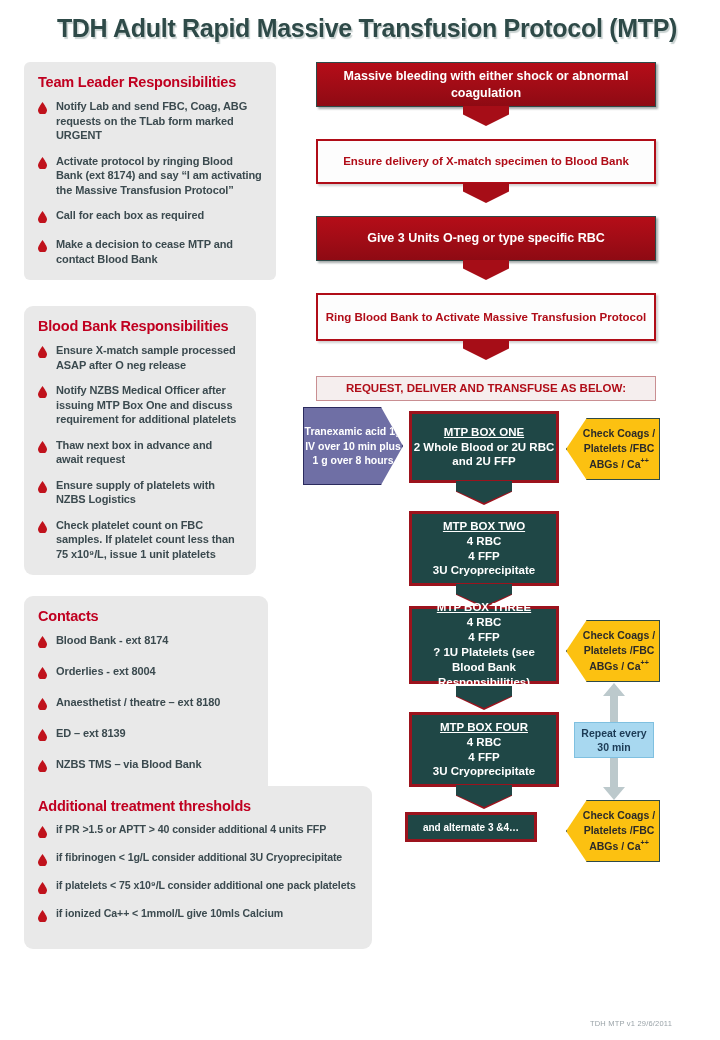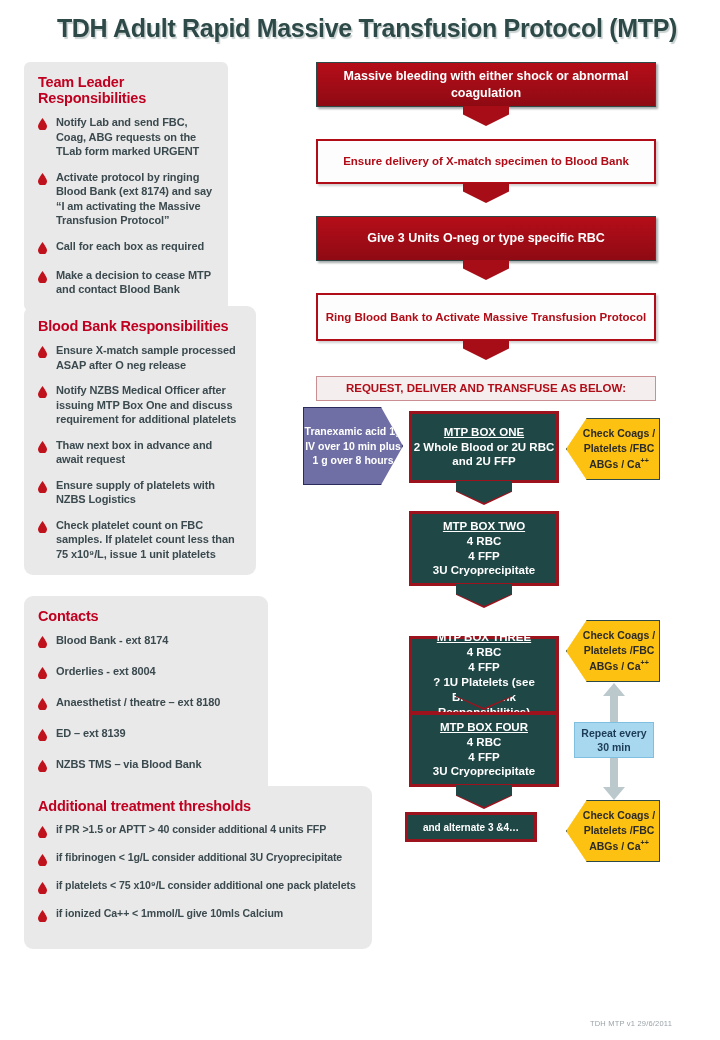--- a/index.html
+++ b/index.html
@@ -58,21 +58,21 @@
     font-size: 11px;
     font-weight: bold;
     color: #3b4a4f;
     line-height: 1.32;
     letter-spacing: -0.1px;
   }
   .panel.compact .bullet-row { margin-bottom: 13px; }
   .panel.tight .bullet-text { font-size: 10.6px; }
   .panel.tight .bullet-row { margin-bottom: 10px; }
 
-  #panel-team   { top: 62px;  width: 204px; border-radius: 6px; }
+  #panel-team   { top: 62px;  width: 252px; border-radius: 6px; }
   #panel-bank   { top: 306px; width: 232px; }
   #panel-contacts { top: 596px; width: 244px; }
   #panel-thresholds { top: 786px; width: 348px; }
 
   
   #flow { position: absolute; left: 0; top: 0; width: 720px; height: 1040px; }
 
   .fbox {
     position: absolute;
     display: flex;
@@ -419,21 +419,21 @@
 
   <div class="fbox box-mtp" style="left:409px; top:511px; width:150px; height:75px;">
     <span class="hdr">MTP BOX TWO</span>
     <span>4 RBC</span>
     <span>4 FFP</span>
     <span>3U Cryoprecipitate</span>
   </div>
   <div class="chev-border" style="left:456px; top:584px;"></div>
   <div class="chev mtp" style="left:456px; top:584px;"></div>
 
-  <div class="fbox box-mtp" style="left:409px; top:636px; width:150px; height:78px;">
+  <div class="fbox box-mtp" style="left:409px; top:606px; width:150px; height:78px;">
     <span class="hdr">MTP BOX THREE</span>
     <span>4 RBC</span>
     <span>4 FFP</span>
     <span style="padding:0 12px;">? 1U Platelets (see Blood Bank Responsibilities)</span>
   </div>
   <div class="chev-border" style="left:456px; top:686px;"></div>
   <div class="chev mtp" style="left:456px; top:686px;"></div>
 
   <div class="penta-left" style="left:566px; top:620px; width:94px; height:62px;">
     <span class="inner">Check  Coags / Platelets /FBC ABGs / Ca<sup>++</sup></span>

